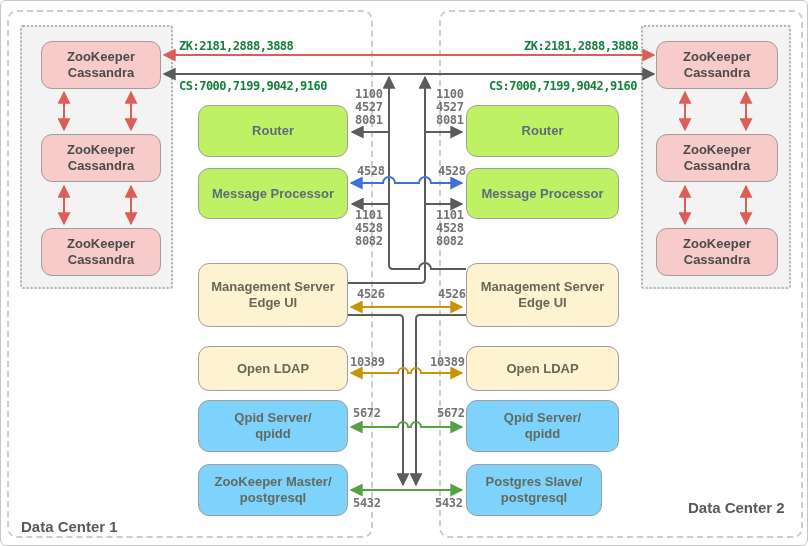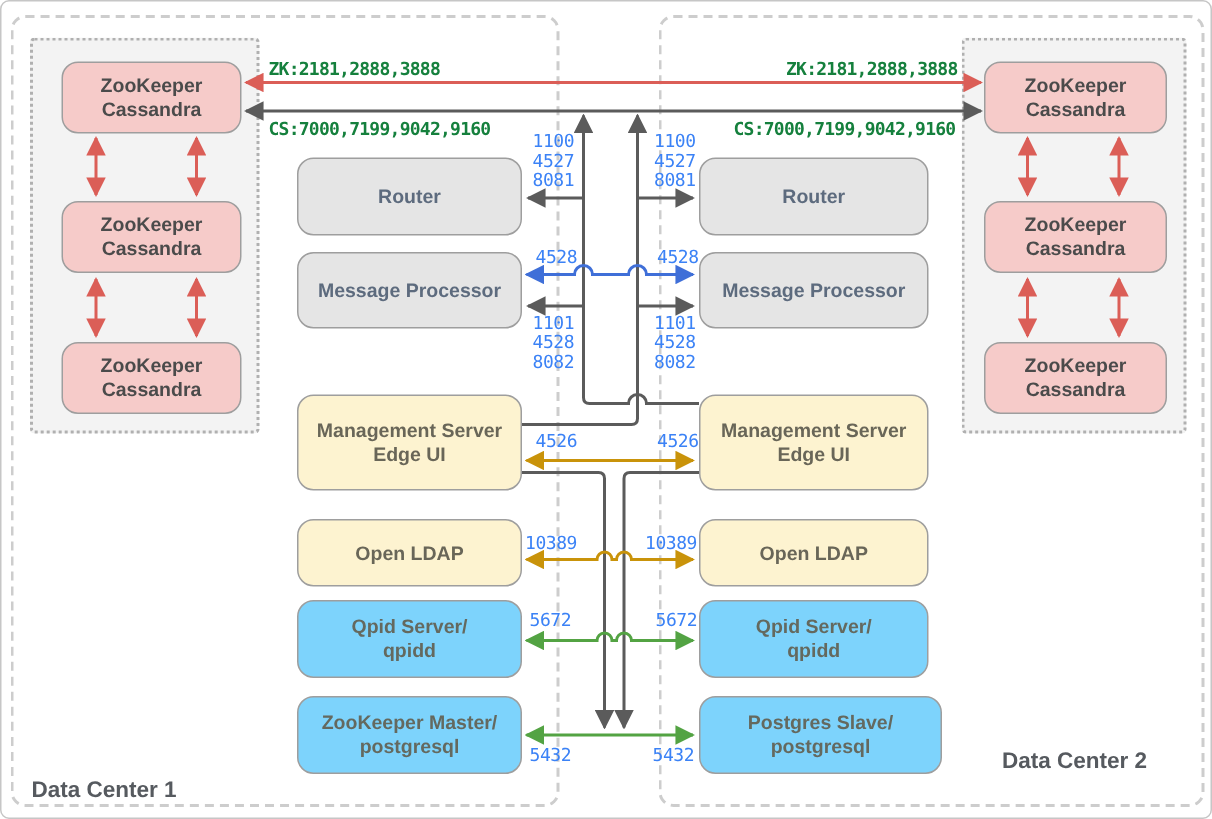--- a/index.html
+++ b/index.html
@@ -10,26 +10,26 @@
   }
   .dc-border{position:absolute;border:2px dashed #cdcdcd;border-radius:10px;box-sizing:border-box;}
   .cluster{position:absolute;background:#f3f3f3;border:2px dotted #b0b0b0;border-radius:3px;box-sizing:border-box;}
   .lines{position:absolute;left:0;top:0;}
   .box{
     position:absolute;border:1.5px solid #9e9e9e;border-radius:11px;box-sizing:border-box;
     display:flex;flex-direction:column;align-items:center;justify-content:center;
     font-weight:bold;font-size:13px;line-height:16px;text-align:center;
   }
   .pink{background:#f6cbc9;color:#4b4b4b;}
-  .blue{background:#e5e5e5;color:#5d6b7e;}
+  .blue{background:#bef264;color:#5d6b7e;}
   .yellow{background:#fdf3d0;color:#696658;}
   .green{background:#7dd3fc;color:#64695f;}
   .port{
-    position:absolute;font-family:"DejaVu Sans Mono",monospace;font-weight:normal;
-    font-size:12px;line-height:13px;color:#3b82f6;letter-spacing:-0.3px;white-space:nowrap;
+    position:absolute;font-family:"DejaVu Sans Mono",monospace;font-weight:bold;
+    font-size:12px;line-height:13px;color:#737373;letter-spacing:-0.3px;white-space:nowrap;
   }
   .buslabel{
     position:absolute;font-family:"DejaVu Sans Mono",monospace;font-weight:bold;
     font-size:12px;color:#15803d;letter-spacing:-0.5px;white-space:nowrap;text-align:right;
   }
   .dc-label{position:absolute;font-size:15px;font-weight:bold;color:#565a5f;}
 </style>
 </head>
 <body>
 
@@ -158,21 +158,21 @@
     <span>Management Server</span>
     <span>Edge UI</span>
   </div>
   <div class="box yellow" style="left:465px;top:345px;width:153px;height:45px;">
     <span>Open LDAP</span>
   </div>
   <div class="box green" style="left:465px;top:399px;width:153px;height:52px;">
     <span>Qpid Server/</span>
     <span>qpidd</span>
   </div>
-  <div class="box green" style="left:465px;top:463px;width:162px;height:52px;">
+  <div class="box green" style="left:465px;top:463px;width:136px;height:52px;">
     <span>Postgres Slave/</span>
     <span>postgresql</span>
   </div>
 
   <span class="buslabel" style="left:178px;top:38px;">ZK:2181,2888,3888</span>
   <span class="buslabel" style="left:523px;top:38px;">ZK:2181,2888,3888</span>
   <span class="buslabel" style="left:178px;top:78px;">CS:7000,7199,9042,9160</span>
   <span class="buslabel" style="left:488px;top:78px;">CS:7000,7199,9042,9160</span>
 
   <span class="port" style="left:354px;top:87px;">1100</span>
@@ -193,15 +193,15 @@
   <span class="port" style="left:437px;top:164px;">4528</span>
   <span class="port" style="left:435px;top:208px;">1101</span>
   <span class="port" style="left:435px;top:221px;">4528</span>
   <span class="port" style="left:435px;top:234px;">8082</span>
   <span class="port" style="left:437px;top:287px;">4526</span>
   <span class="port" style="left:429px;top:355px;">10389</span>
   <span class="port" style="left:436px;top:406px;">5672</span>
   <span class="port" style="left:434px;top:496px;">5432</span>
 
   <span class="dc-label" style="left:20px;top:517px;">Data Center 1</span>
-  <span class="dc-label" style="left:667px;top:498px;">Data Center 2</span>
+  <span class="dc-label" style="left:687px;top:498px;">Data Center 2</span>
 
 </div>
 
 </body></html>

